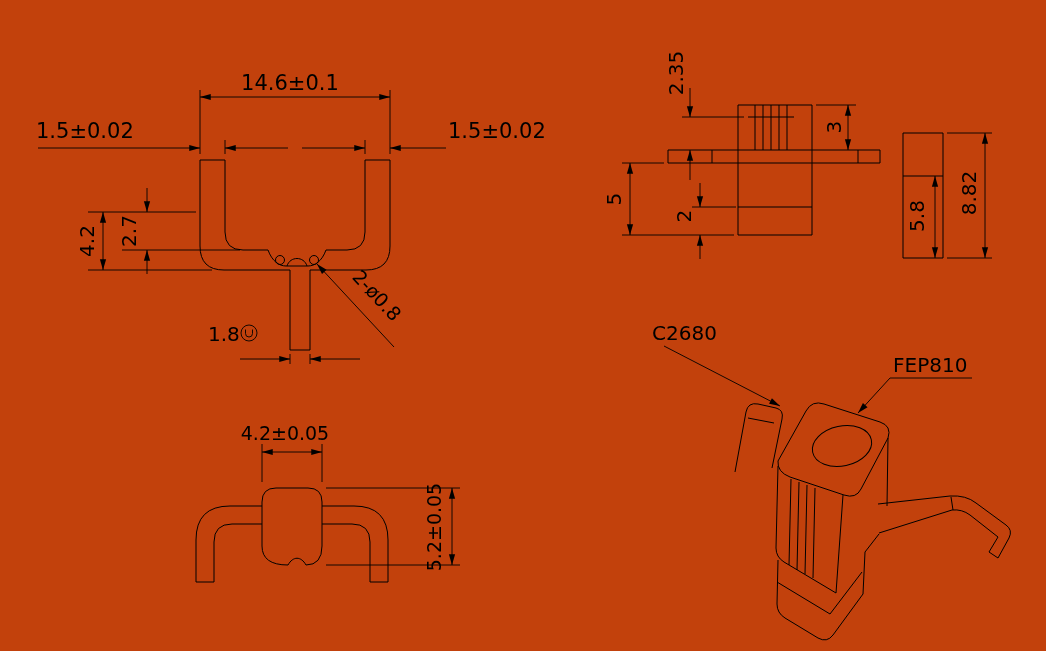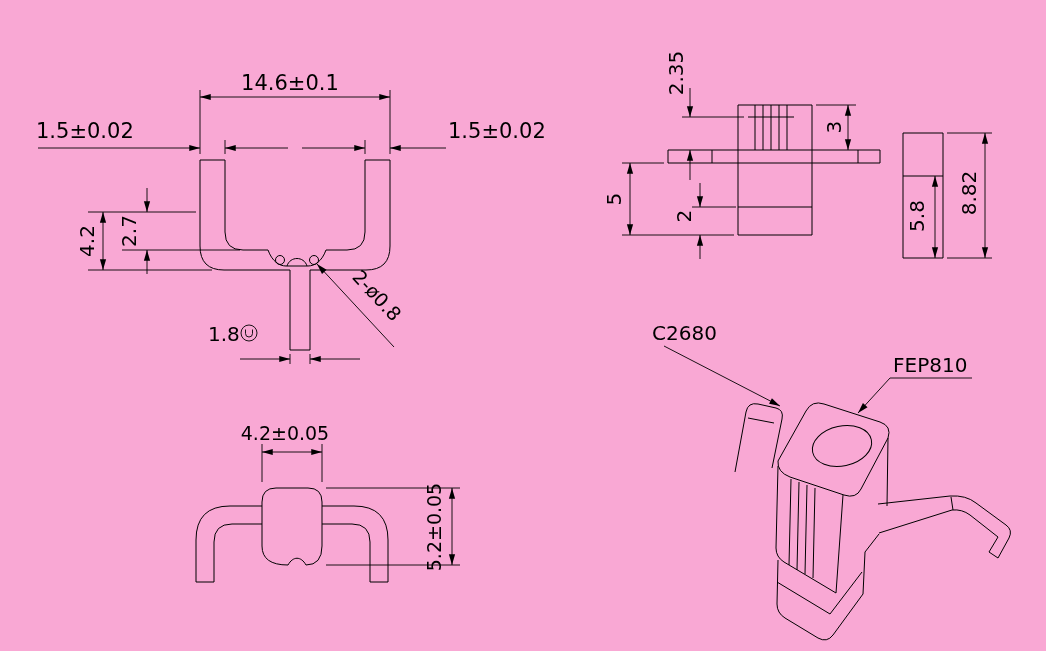--- a/index.html
+++ b/index.html
@@ -1,16 +1,16 @@
 <!DOCTYPE html>
 <html><head>
 <meta charset="utf-8">
 <style>
   html,body{margin:0;padding:0;background:#ffffff;}
-  .canvas{position:relative;width:1046px;height:651px;background:#f9a8d4;overflow:hidden;}
+  .canvas{position:relative;width:1046px;height:651px;background:#c2410c;overflow:hidden;}
   svg{display:block;}
   .ln{stroke:#000000;stroke-width:1;fill:none;stroke-linecap:butt;stroke-linejoin:round;}
   .dim{stroke:#000000;stroke-width:0.9;fill:none;}
   text{fill:#000000;font-family:"DejaVu Sans", sans-serif;}
   .t21{font-size:21px;}
   .t20{font-size:20px;}
   .t19{font-size:19px;}
 </style>
 </head>
 <body>

